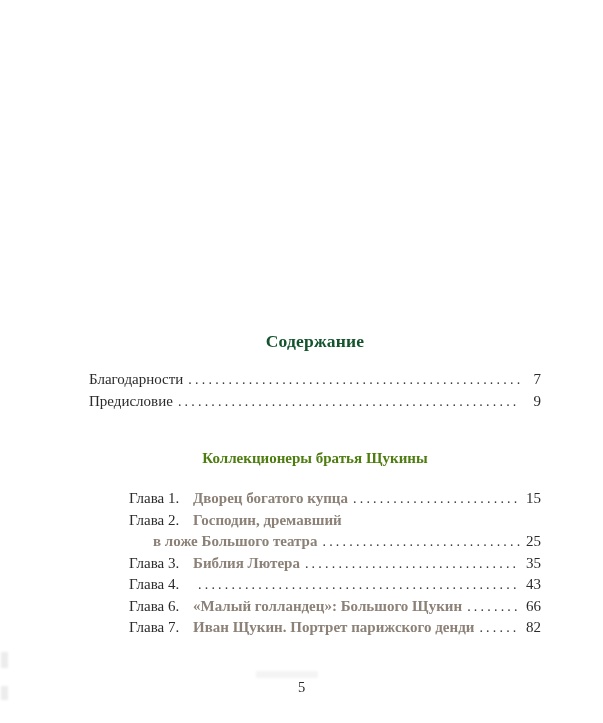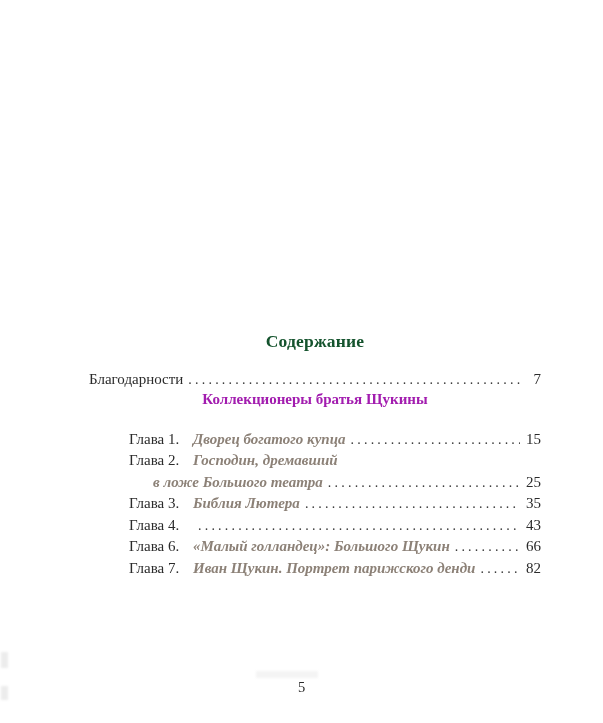--- a/index.html
+++ b/index.html
@@ -20,21 +20,21 @@
     width: 452px;
   }
   .toc-title {
     text-align: center;
     font-weight: bold;
     font-size: 17.5px;
     letter-spacing: 0.2px;
     margin: 0 0 17px 0;
     color: #14532d;
   }
-  .front-matter { }
+  .front-matter { margin-bottom: 38px; }
   .row {
     display: flex;
     align-items: baseline;
     font-size: 15px;
     line-height: 21.5px;
     white-space: nowrap;
   }
   .dots {
     flex: 1;
     overflow: hidden;
@@ -49,37 +49,36 @@
   }
   .pg {
     min-width: 18px;
     text-align: right;
     color: #2b2b2b;
   }
   .section-heading {
     text-align: center;
     font-weight: bold;
     font-size: 15px;
-    color: #a21caf;
+    color: #4d7c0f;
     margin: 0 0 21px 0;
   }
   .ch-label {
     width: 64px;
     flex-shrink: 0;
     color: #2b2b2b;
     margin-left: 40px;
   }
   .indent {
     width: 64px;
     flex-shrink: 0;
   }
   .ch-title {
     font-weight: bold;
     color: #8c8177;
-    font-style: italic;
   }
   .folio {
     position: absolute;
     left: 0;
     right: 0;
     top: 679px;
     text-align: center;
     font-size: 14.5px;
     color: #2b2b2b;
   }
@@ -98,20 +97,25 @@
 
 <div class="content">
 
   <h1 class="toc-title">Содержание</h1>
 
   <div class="front-matter">
     <div class="row">
       <span>Благодарности</span>
       <span class="dots"></span>
       <span class="pg">7</span>
+    </div>
+    <div class="row">
+      <span>Предисловие</span>
+      <span class="dots"></span>
+      <span class="pg">9</span>
     </div>
   </div>
 
   <h2 class="section-heading">Коллекционеры братья Щукины</h2>
 
   <div>
 
     <div class="row">
       <span class="ch-label">Глава 1.</span>
       <span class="ch-title">Дворец богатого купца</span>

